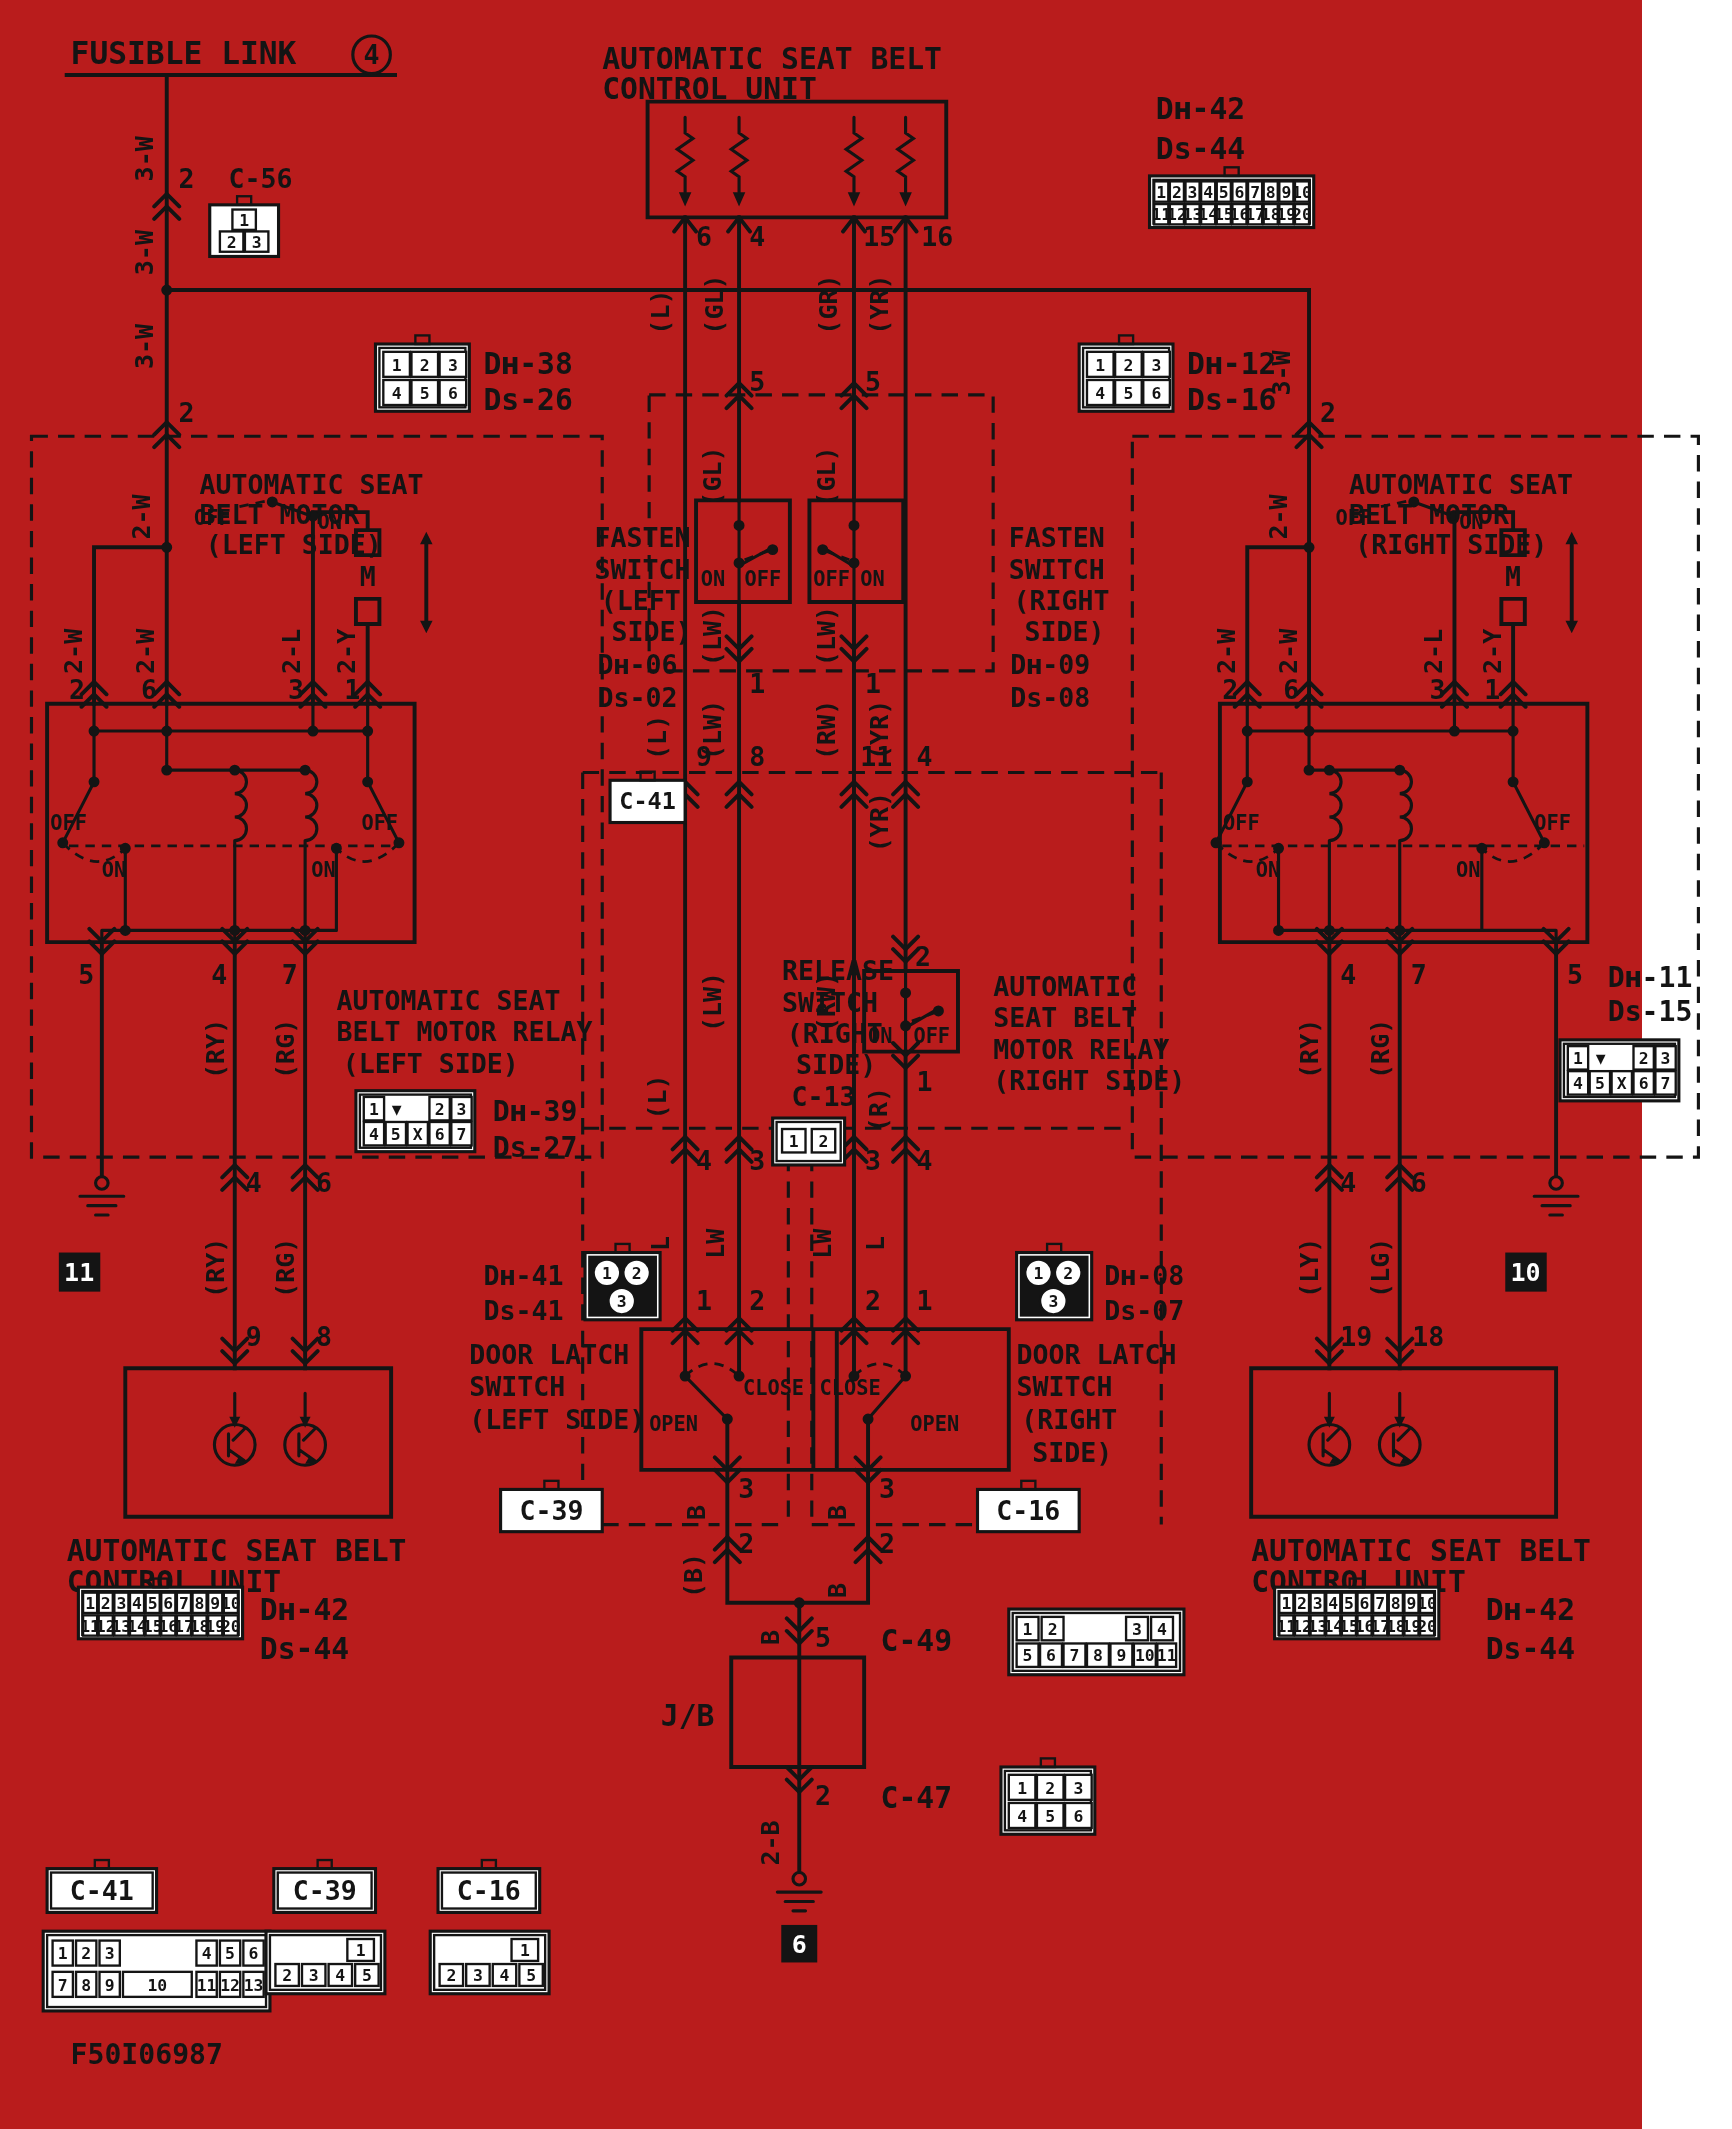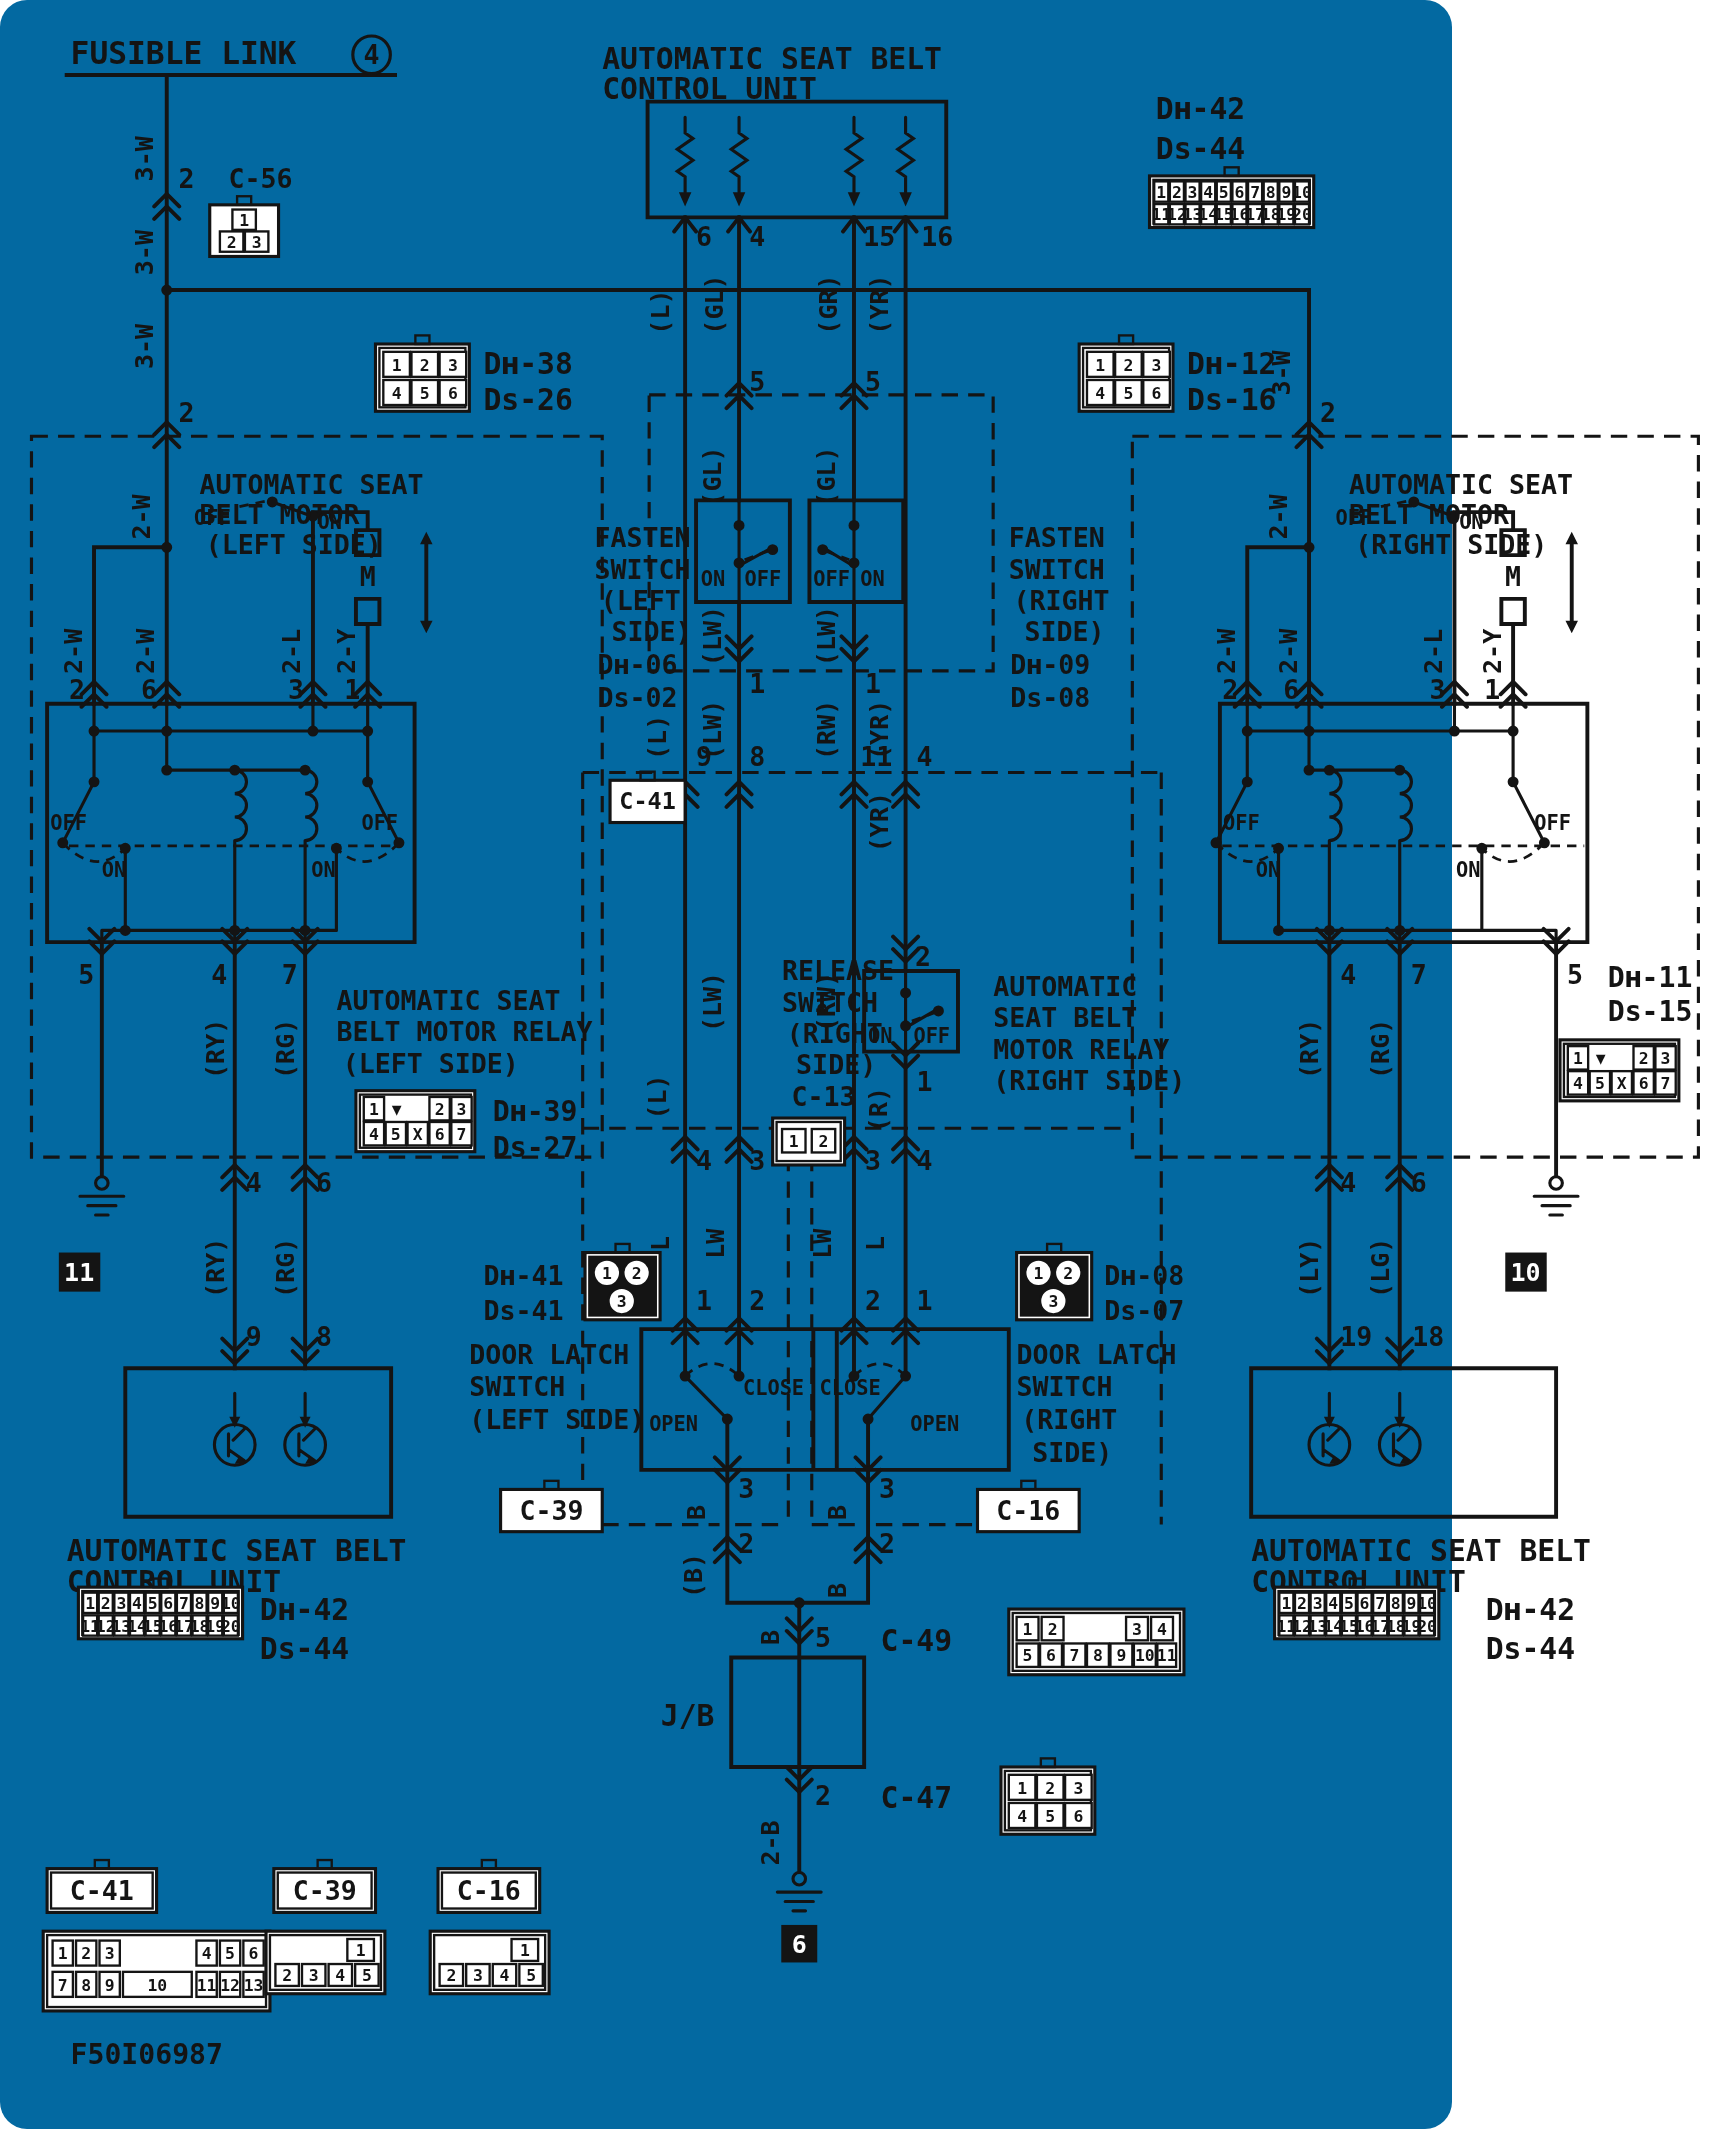--- a/index.html
+++ b/index.html
@@ -1,16 +1,16 @@
 <!DOCTYPE html>
 <html style="font-size:12.5px"><head>
 <meta charset="utf-8">
 <style>
   html,body{margin:0;padding:0;background:#fff;}
-  .page{width:1452px;height:2129px;background:#0369a1;position:relative;border-radius:27px;}
+  .page{width:1642px;height:2129px;background:#b91c1c;position:relative;}
   svg{display:block;}
   .dt{font-family:"DejaVu Sans Mono","Liberation Mono",monospace;font-weight:bold;fill:#141414;}
   .s40{font-size:40px;} .s38{font-size:38px;} .s36{font-size:36px;} .s34{font-size:34px;}
   .s32{font-size:32px;} .s30{font-size:30px;} .s26{font-size:26px;} .s22{font-size:21px;}
   .mid{text-anchor:middle;}
   .wht{fill:#fff;}
   .wire{stroke:#141414;stroke-width:5;fill:none;stroke-linecap:square;}
   .thin{stroke:#141414;stroke-width:4;fill:none;stroke-linecap:round;}
   .boxes{stroke:#141414;stroke-width:5;fill:none;}
   .dash{stroke:#141414;stroke-width:4;fill:none;stroke-dasharray:21 13;}

